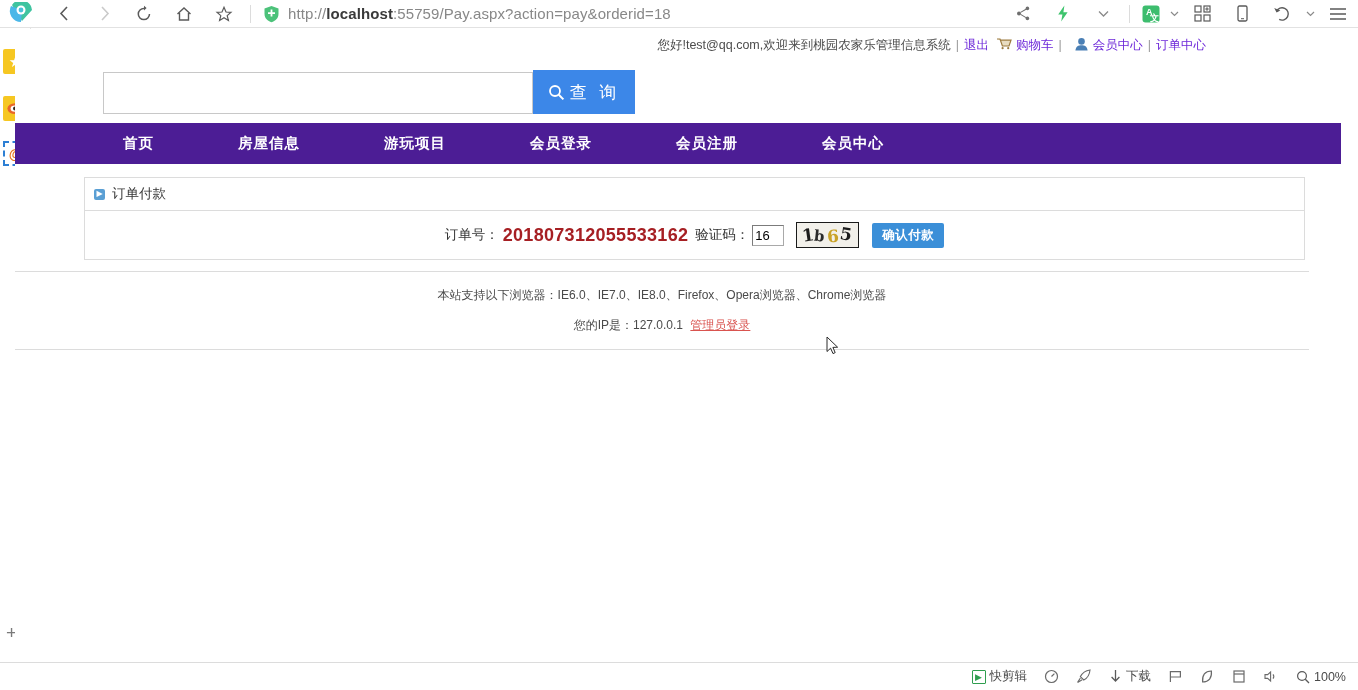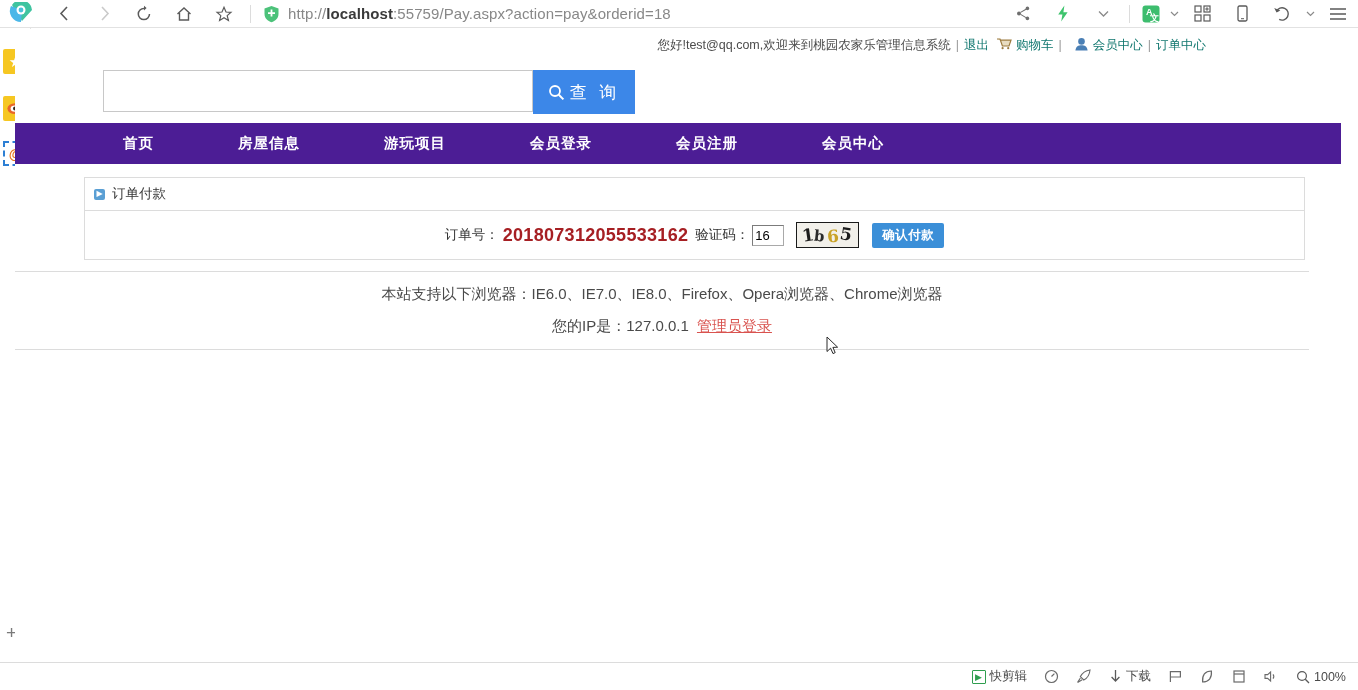--- a/index.html
+++ b/index.html
@@ -51,37 +51,37 @@
     position: absolute; left: 15px; top: 29px; width: 1326px; height: 633px;
     background: #ffffff; overflow: hidden;
   }
 
   
   #top-links {
     height: 32px; display: flex; align-items: center; justify-content: flex-end;
     padding-right: 135px; font-size: 12.5px; color: #4c4c4c;
   }
   #top-links .sep { margin: 0 5px; color: #9a9a9a; }
-  #top-links .lnk { color: #0f766e; }
+  #top-links .lnk { color: #6d28d9; }
   .mini-ico { display: inline-block; margin: 0 4px 0 7px; font-size: 13px; }
   .cart-ico { color: #8a6d3b; }
   .user-ico { color: #3b6ea5; }
 
   
   #brand-row {
     height: 62px; display: flex; align-items: center; padding-left: 65px;
   }
   #site-logo {
     font-family: "DejaVu Serif", "Liberation Serif", serif;
     font-size: 41px; font-weight: 700; color: #1b3d8f;
     letter-spacing: 3px; font-style: italic;
     text-shadow: 0.5px 0.5px 0 #15306e;
     white-space: nowrap;
   }
-  #search-wrap { display: flex; align-items: flex-start; margin-left: 23px; }
+  #search-wrap { display: flex; align-items: flex-end; margin-left: 23px; }
   #search-input {
     width: 430px; height: 42px; border: 1px solid #c8c8c8; outline: none;
     font-size: 14px; padding: 0 8px; color: #333; background: #fff;
   }
   #search-button {
     width: 102px; height: 44px; background: #3c87e8; border: none; cursor: pointer;
     color: #ffffff; font-size: 17px; letter-spacing: 4px;
     display: flex; align-items: center; justify-content: center; gap: 5px;
   }
 
@@ -138,21 +138,21 @@
   }
 
   
   #footer-box {
     margin: 11px 36px 0 0; margin-left: 0; width: 1294px;
     border-top: 1px solid #dcdcdc; border-bottom: 1px solid #dcdcdc;
     height: 79px; display: flex; flex-direction: column;
     align-items: center; justify-content: center; gap: 13px;
     background: #ffffff;
   }
-  .foot-line { font-size: 15px; color: #4a4a4a; }
+  .foot-line { font-size: 12px; color: #4a4a4a; }
   #admin-link { color: #d9534f; margin-left: 4px; }
 
   
   #mouse-cursor {
     position: absolute; left: 826px; top: 336px; width: 14px; height: 20px;
     pointer-events: none;
   }
 
   
   #status-bar {

